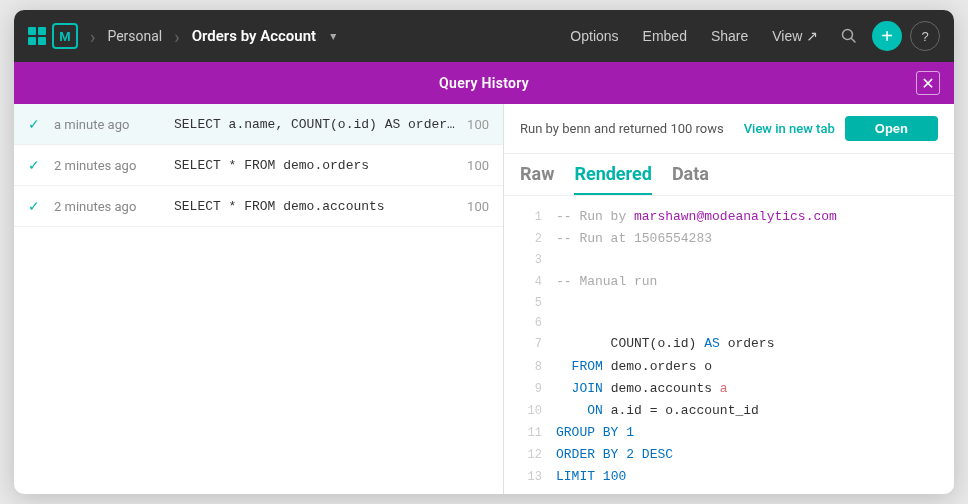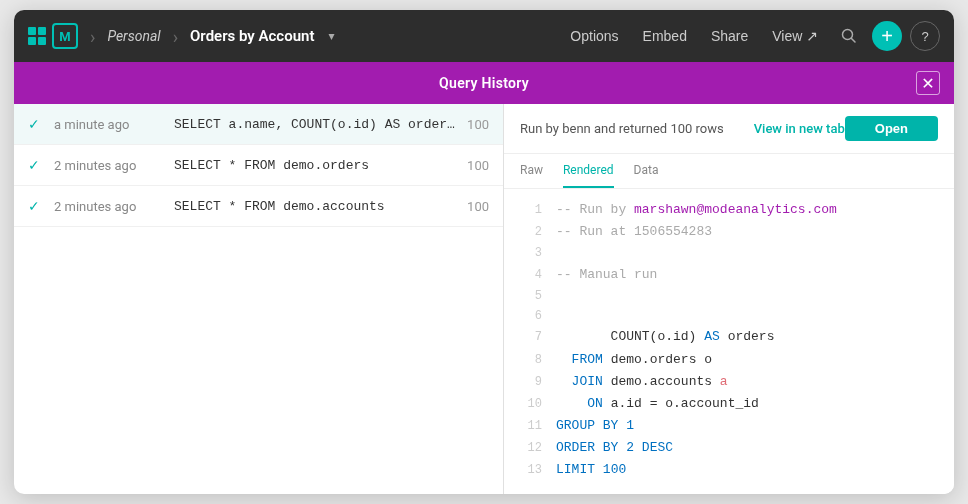--- a/index.html
+++ b/index.html
@@ -58,21 +58,20 @@
       font-size: 13px;
     }
     .nav-divider {
       color: #666;
       font-size: 18px;
       margin: 0 2px;
     }
     .nav-personal {
       color: #ccc;
       font-size: 14px;
-      font-style: italic;
     }
     .nav-report-title {
       color: #fff;
       font-size: 15px;
       font-weight: 600;
     }
     .nav-chevron {
       color: #aaa;
       font-size: 12px;
       margin-left: 4px;
@@ -222,20 +221,21 @@
       justify-content: space-between;
       border-bottom: 1px solid #eee;
     }
     .query-detail-meta {
       color: #555;
       font-size: 13px;
     }
     .query-detail-actions {
       display: flex;
       align-items: center;
+      gap: 10px;
       margin-left: 17px;
     }
     .view-new-tab-link {
       color: #00b4aa;
       font-size: 13px;
       text-decoration: none;
       cursor: pointer;
       font-weight: 500;
     }
     .open-btn {
@@ -250,25 +250,25 @@
     }
     
     .query-tabs {
       display: flex;
       padding: 0 16px;
       border-bottom: 1px solid #eee;
       gap: 20px;
     }
     .query-tab {
       padding: 9px 0;
-      font-size: 12px;
+      font-size: 18px;
       cursor: pointer;
       color: #888;
       border-bottom: 2px solid transparent;
-      font-weight: 400;
+      font-weight: 700;
     }
     .query-tab.active {
       color: #00b4aa;
       border-bottom-color: #00b4aa;
     }
     
     .sql-code-area {
       flex: 1;
       overflow-y: auto;
       padding: 10px 0;

